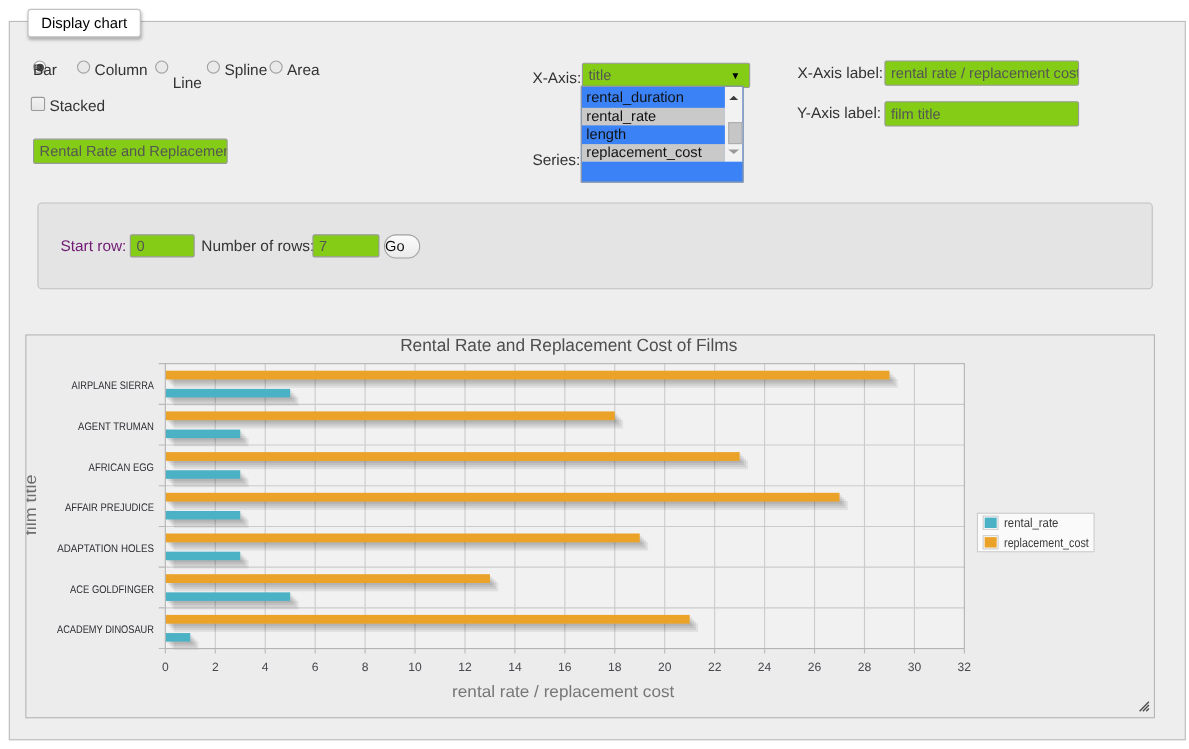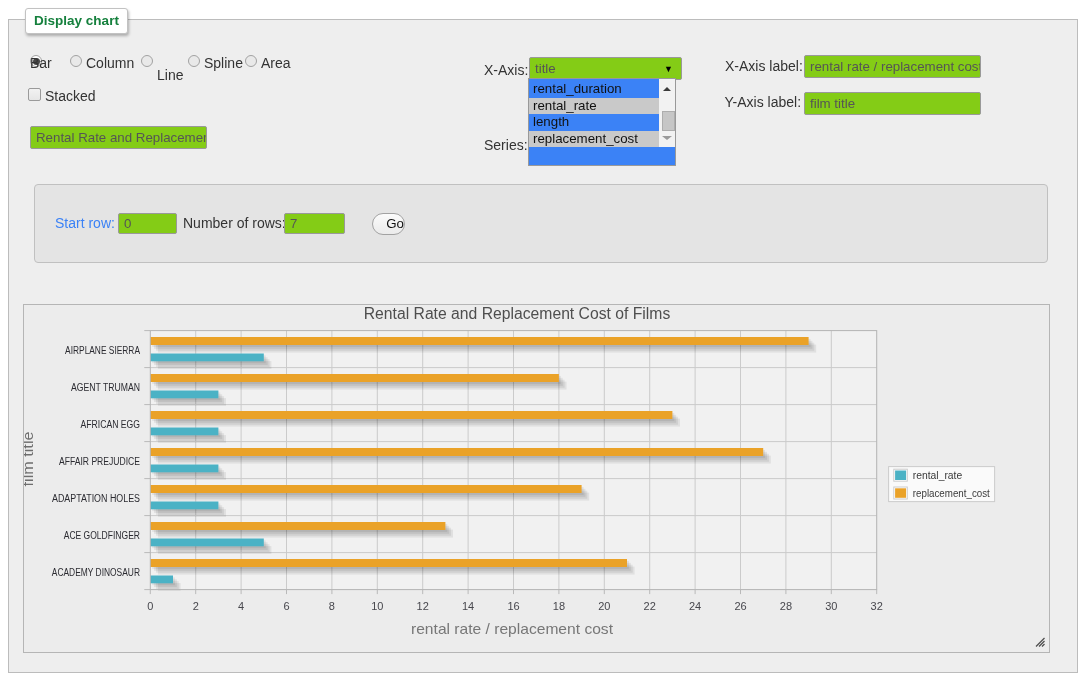--- a/index.html
+++ b/index.html
@@ -1,21 +1,21 @@
 <!DOCTYPE html>
 <html><head>
 <meta charset="utf-8">
 <style>
   html,body{margin:0;padding:0}
   body{width:1081px;height:681px;position:relative;background:#fff;
        font-family:"Liberation Sans",sans-serif;overflow:hidden}
   .abs{position:absolute}
   .fs{left:8px;top:19px;width:1068px;height:652px;background:#eeeeee;border:1px solid #bcbcbc}
   .legendbox{left:25px;top:7.5px;width:101px;height:14px;background:#fff;border:1px solid #c2c2c2;
-     border-radius:3px;padding:5px 0 5px 0;font-size:13.5px;font-weight:bold;color:#15803d;
+     border-radius:3px;padding:5px 0 5px 0;font-size:13.5px;font-weight:normal;color:#000000;
      box-shadow:1px 2px 3px rgba(0,0,0,0.28);text-align:center;line-height:14px}
   .lbl{font-size:14px;color:#333}
   .radio{width:10px;height:10px;border-radius:50%;border:1px solid #a2a2a2;
      background:#e9e9e9;display:inline-block}
   .radio.sel{background:#fff}
   .radio.sel::after{content:"";display:block;width:7px;height:7px;border-radius:50%;background:#484848;margin:1.5px auto}
   .chk{width:11px;height:11px;border-radius:2px;border:1px solid #9a9a9a;
      background:linear-gradient(#f2f2f2,#e6e6e6);display:inline-block}
   .tin{background:#84cc16;border:1px solid #999;border-radius:2px;font-size:13.3px;color:#555;
      font-family:"Liberation Sans",sans-serif;padding:0 0 0 5px;line-height:21px;
@@ -61,26 +61,26 @@
     <div class="abs" style="top:57px;left:3px;width:0;height:0;border-left:5px solid transparent;border-right:5px solid transparent;border-top:4.5px solid #9a9a9a"></div>
   </div>
 </div>
 
 <span class="abs lbl" style="left:725px;top:58px">X-Axis label:</span>
 <div class="abs tin" style="left:804px;top:55px;width:170px;height:21px">rental rate / replacement cost</div>
 <span class="abs lbl" style="left:724.5px;top:94px">Y-Axis label:</span>
 <div class="abs tin" style="left:804px;top:92px;width:170px;height:21px">film title</div>
 
 <div class="abs" style="left:34px;top:184px;width:1012px;height:77px;background:#e4e4e4;border:1px solid #c0c0c0;border-radius:4px"></div>
-<span class="abs" style="left:55px;top:215px;font-size:14px;color:#3b82f6">Start row:</span>
+<span class="abs" style="left:55px;top:215px;font-size:14px;color:#701a75">Start row:</span>
 <div class="abs tin" style="left:118px;top:213px;width:52px;height:19px;line-height:19px">0</div>
 <span class="abs" style="left:183px;top:215px;font-size:14px;color:#333">Number of rows:</span>
 <div class="abs tin" style="left:284px;top:213px;width:54px;height:19px;line-height:19px">7</div>
-<div class="abs" style="left:372px;top:213px;width:31px;height:20px;border:1px solid #a2a2a2;border-radius:11px;
-     background:linear-gradient(#fbfbfb,#ebebeb);font-size:13.3px;color:#111;text-align:right;line-height:20px">Go</div>
+<div class="abs" style="left:349px;top:213px;width:31px;height:20px;border:1px solid #a2a2a2;border-radius:11px;
+     background:linear-gradient(#fbfbfb,#ebebeb);font-size:13.3px;color:#111;text-align:left;line-height:20px">Go</div>
 
 <div class="abs" style="left:23px;top:304px;width:1025px;height:347px;background:#ececec;border:1px solid #b5b5b5"></div>
 <svg class="abs" style="left:24px;top:305px" width="1025" height="347">
 <text x="493" y="14" font-size="16" fill="#4e4e4e" text-anchor="middle" textLength="306.5" lengthAdjust="spacingAndGlyphs">Rental Rate and Replacement Cost of Films</text>
 <rect x="126.3" y="25.6" width="726.4" height="259.0" fill="#f1f1f1"></rect>
 <line x1="171.7" y1="25.6" x2="171.7" y2="284.6" stroke="#cbcbcb" stroke-width="1"></line>
 <line x1="217.1" y1="25.6" x2="217.1" y2="284.6" stroke="#cbcbcb" stroke-width="1"></line>
 <line x1="262.5" y1="25.6" x2="262.5" y2="284.6" stroke="#cbcbcb" stroke-width="1"></line>
 <line x1="307.9" y1="25.6" x2="307.9" y2="284.6" stroke="#cbcbcb" stroke-width="1"></line>
 <line x1="353.3" y1="25.6" x2="353.3" y2="284.6" stroke="#cbcbcb" stroke-width="1"></line>

